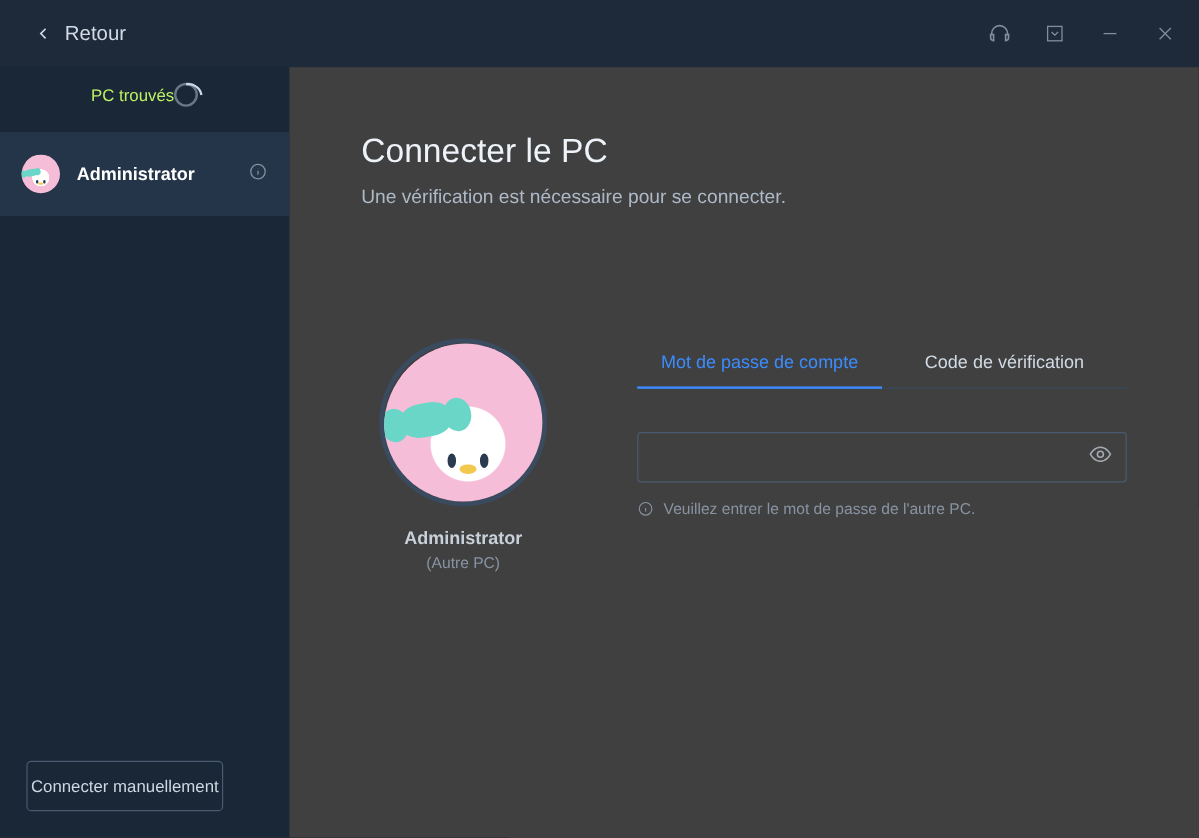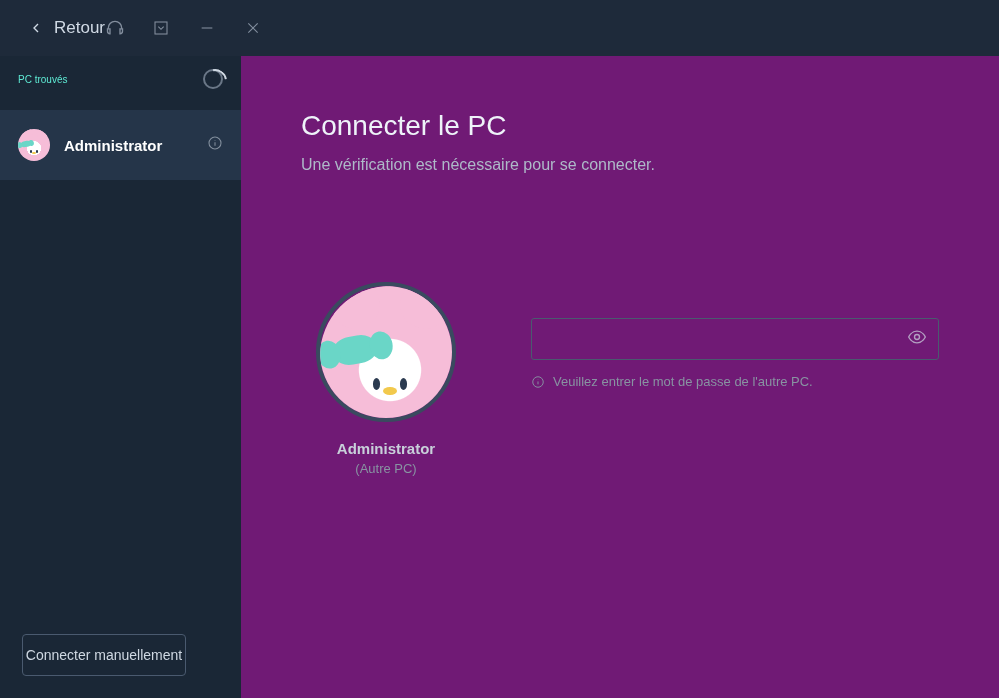--- a/index.html
+++ b/index.html
@@ -10,21 +10,21 @@
       font-family: -apple-system, BlinkMacSystemFont, "Segoe UI", Arial, sans-serif;
       color: #c8d0da;
       overflow: hidden;
     }
 
     
     .titlebar {
       height: 56px;
       display: flex;
       align-items: center;
-      justify-content: flex-start;
+      justify-content: space-between;
       padding: 0 18px 0 28px;
       background: #1e2a3a;
     }
     .back-btn {
       display: flex;
       align-items: center;
       gap: 10px;
       font-size: 17px;
       color: #d1dae5;
       cursor: pointer;
@@ -57,23 +57,23 @@
       background: #1a2736;
       display: flex;
       flex-direction: column;
       position: relative;
     }
     .sidebar-header {
       height: 46px;
       padding: 0 18px;
       display: flex;
       align-items: center;
-      justify-content: space-between;
-      font-size: 10px;
-      color: #5eead4;
+      justify-content: center;
+      font-size: 14px;
+      color: #bef264;
     }
     .refresh-circle {
       width: 20px; height: 20px;
       border: 2px solid #6a7787;
       border-radius: 50%;
       position: relative;
       cursor: pointer;
     }
     .refresh-circle::after {
       content: "";
@@ -198,21 +198,21 @@
       border-radius: 4px;
       background: transparent;
       color: #cfd8e2;
       font-size: 14px;
       cursor: pointer;
     }
 
     
     .main {
       flex: 1;
-      background: #701a75;
+      background: #404040;
       padding: 54px 60px 38px 60px;
       display: flex;
       flex-direction: column;
     }
     .title {
       font-size: 28px;
       color: #eef3f9;
       font-weight: 500;
       margin-bottom: 14px;
     }
@@ -405,20 +405,24 @@
             <div class="melody-eye l"></div>
             <div class="melody-eye r"></div>
             <div class="melody-nose"></div>
           </div>
         </div>
         <div class="user-name">Administrator</div>
         <div class="user-sub">(Autre PC)</div>
       </div>
 
       <div class="auth-col">
+        <div class="tabs">
+          <div class="tab active">Mot de passe de compte</div>
+          <div class="tab">Code de vérification</div>
+        </div>
 
         <div class="pw-wrap">
           <input type="password" class="pw-input" autofocus="" value="" style="">
           <span class="eye-icon">
             <svg width="20" height="20" viewBox="0 0 24 24" fill="none" stroke="#cfd8e2" stroke-width="1.6">
                 <path d="M2 12s3.5-7 10-7 10 7 10 7-3.5 7-10 7S2 12 2 12z"></path>
                 <circle cx="12" cy="12" r="3"></circle>
               </svg>
           </span>
         </div>

